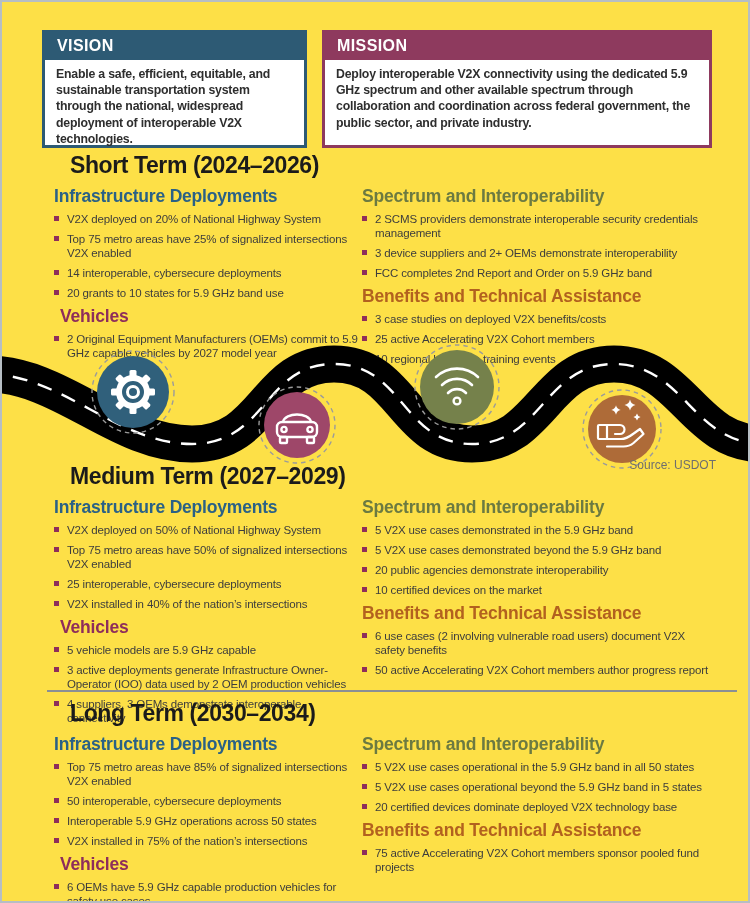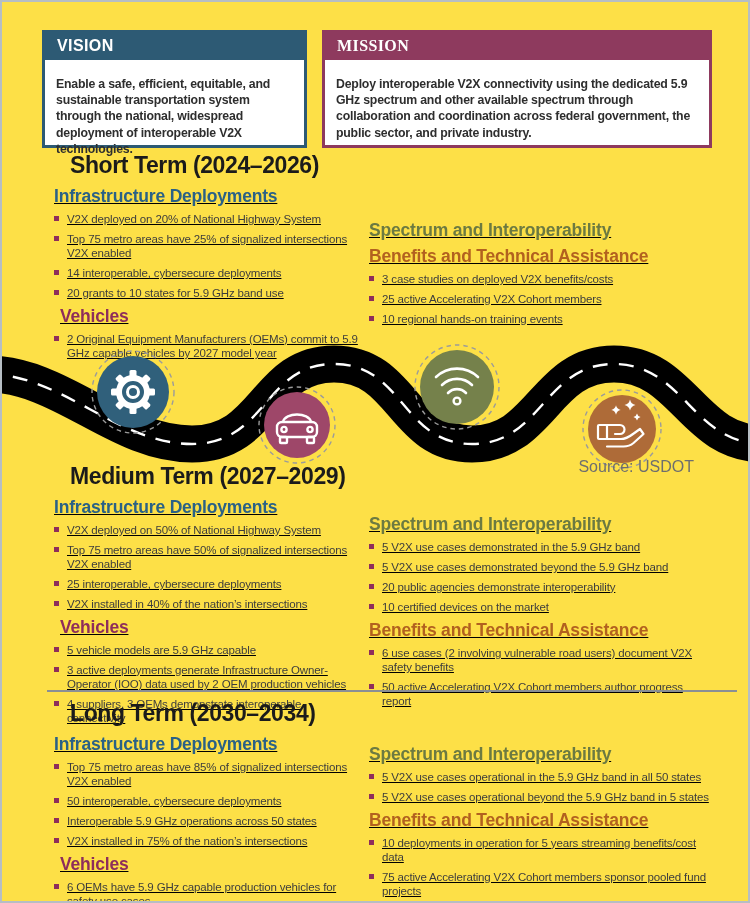--- a/index.html
+++ b/index.html
@@ -4,46 +4,46 @@
 <style>
   html,body{margin:0;padding:0;background:#fff;font-family:"Liberation Sans",sans-serif;}
   .page{position:relative;width:750px;height:903px;background:#fde047;border:2px solid #b6bec4;box-sizing:border-box;overflow:hidden;}
 
   
   .vm-box{position:absolute;top:28px;border:3px solid;box-sizing:border-box;height:118px;background:#fff;}
   #vision{left:40px;width:265px;border-color:#2d5a74;}
   #mission{left:320px;width:390px;border-color:#8e3a5e;}
   .vm-head{color:#fff;font-weight:700;font-size:16px;padding:4px 12px 5px;letter-spacing:.4px;}
   #vision .vm-head{background:#2d5a74;}
-  #mission .vm-head{background:#8e3a5e;font-family:Liberation Serif, serif;}
-  .vm-body{padding:16px 11px 8px;font-size:12.3px;font-weight:700;color:#2e2e2e;line-height:1.32;letter-spacing:-0.2px;}
+  #mission .vm-head{background:#8e3a5e;}
+  .vm-body{padding:6px 11px 8px;font-size:12.3px;font-weight:700;color:#2e2e2e;line-height:1.32;letter-spacing:-0.2px;}
 
   
   .section{position:absolute;left:52px;right:34px;}
   #sec-short{top:150px;}
   #sec-medium{top:461px;}
   #sec-long{top:698px;}
   .sec-title{font-size:23px;font-weight:700;letter-spacing:-0.4px;color:#1b1b1b;margin:0 0 5px 16px;}
-  .cols{display:flex;gap:11px;align-items:center;text-decoration:underline;}
+  .cols{display:flex;gap:4px;align-items:flex-start;}
   .col-left{width:304px;flex:none;}
   .col-right{flex:1;min-width:0;}
   .grp-h{font-size:17.5px;font-weight:700;margin:2px 0 5px;letter-spacing:-0.2px;}
   .h-blue{color:#2a6186;}
   .h-maroon{color:#8e2d5b;margin-left:6px;}
   .h-olive{color:#6c7a41;}
   .h-orange{color:#b2611f;}
   ul.bullets{list-style:none;margin:0 0 3px;padding:0;}
   ul.bullets li{position:relative;padding-left:13px;margin-bottom:5.5px;font-size:11.5px;letter-spacing:-0.15px;color:#3d3d3d;line-height:1.25;}
   ul.bullets li::before{content:"";position:absolute;left:0;top:4.2px;width:5px;height:5px;background:#8e2d5b;}
 
   
   .road-svg{position:absolute;top:338px;left:0;width:750px;height:140px;}
   .ring{fill:none;stroke:#9b9b9b;stroke-width:1.4;stroke-dasharray:4.5 4;}
 
-  .source-note{position:absolute;top:456px;right:54px;font-size:16px;color:#6e6e6e;}
+  .source-note{position:absolute;top:456px;right:32px;font-size:12px;color:#6e6e6e;}
   .divider{position:absolute;top:688px;left:45px;width:690px;height:2px;background:#8a8f94;}
 </style>
 </head>
 <body>
 
 <div class="page">
 
   <div class="vm-box" id="vision">
     <div class="vm-head">VISION</div>
     <div class="vm-body">Enable a safe, efficient, equitable, and sustainable transportation system through the national, widespread deployment of interoperable V2X technologies.</div>
@@ -65,20 +65,25 @@
             <li>14 interoperable, cybersecure deployments</li>
             <li>20 grants to 10 states for 5.9 GHz band use</li>
           </ul>
         <div class="grp-h h-maroon">Vehicles</div>
         <ul class="bullets">
             <li>2 Original Equipment Manufacturers (OEMs) commit to 5.9 GHz capable vehicles by 2027 model year</li>
           </ul>
       </div>
       <div class="col-right">
         <div class="grp-h h-olive">Spectrum and Interoperability</div>
+        <ul class="bullets">
+            <li>2 SCMS providers demonstrate interoperable security credentials management</li>
+            <li>3 device suppliers and 2+ OEMs demonstrate interoperability</li>
+            <li>FCC completes 2nd Report and Order on 5.9 GHz band</li>
+          </ul>
         <div class="grp-h h-orange">Benefits and Technical Assistance</div>
         <ul class="bullets">
             <li>3 case studies on deployed V2X benefits/costs</li>
             <li>25 active Accelerating V2X Cohort members</li>
             <li>10 regional hands-on training events</li>
           </ul>
       </div>
     </div>
   </div>
 
@@ -198,23 +203,23 @@
         <div class="grp-h h-maroon">Vehicles</div>
         <ul class="bullets">
             <li>6 OEMs have 5.9 GHz capable production vehicles for safety use cases</li>
           </ul>
       </div>
       <div class="col-right">
         <div class="grp-h h-olive">Spectrum and Interoperability</div>
         <ul class="bullets">
             <li>5 V2X use cases operational in the 5.9 GHz band in all 50 states</li>
             <li>5 V2X use cases operational beyond the 5.9 GHz band in 5 states</li>
+            <li>20 certified devices dominate deployed V2X technology base</li>
           </ul>
         <div class="grp-h h-orange">Benefits and Technical Assistance</div>
         <ul class="bullets">
-            <li>10 deployments in operation for 5 years streaming benefits/cost data</li>
             <li>75 active Accelerating V2X Cohort members sponsor pooled fund projects</li>
           </ul>
       </div>
     </div>
   </div>
 
 </div>
 
 </body></html>

